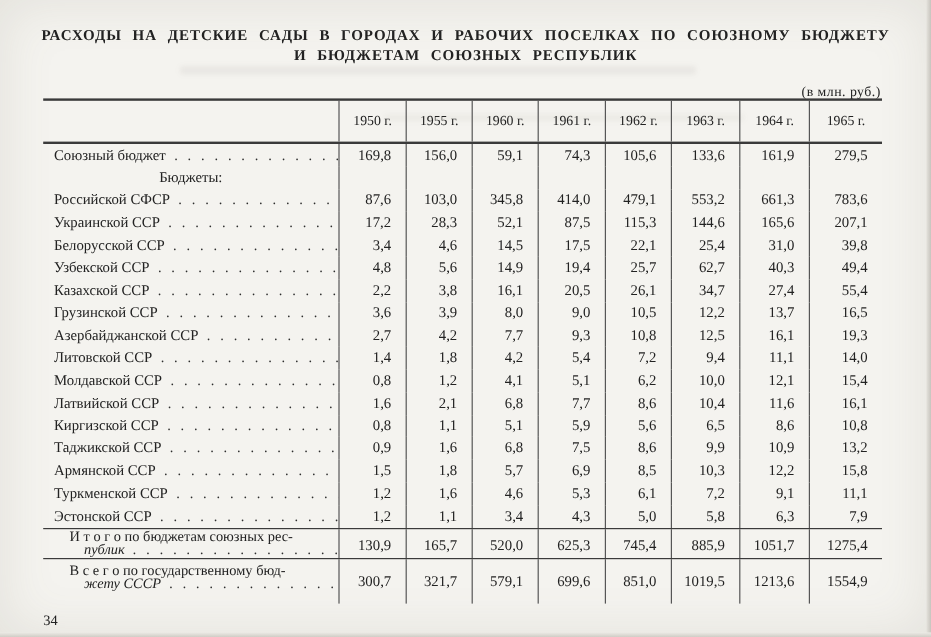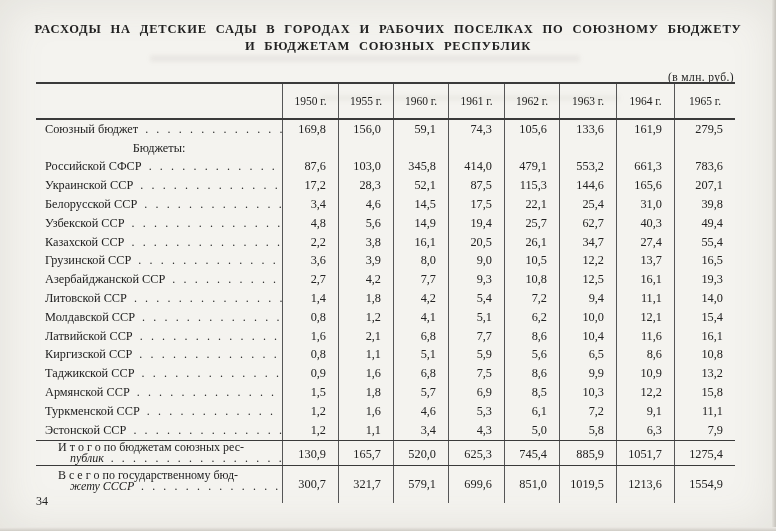--- a/index.html
+++ b/index.html
@@ -36,21 +36,21 @@
   .trow.total{border-top:1.6px solid #3a3a3a;height:24px;}
   .trow.total .lc{display:block;padding:1px 0 0 0;}
   .trow.total .l1{padding-left:22px;font-size:12px;line-height:11.5px;white-space:nowrap;}
   .trow.total .l2{display:flex;align-items:center;padding-left:34px;font-size:12px;line-height:11.5px;white-space:nowrap;font-style:italic;}
   .trow.total .l2 .dots{line-height:11.5px;}
   .trow.total .vc{align-items:flex-end;padding-bottom:3px;}
   .trow.total:last-child{height:37px;}
   .trow.total:last-child .lc{padding-top:4px;}
   .trow.total:last-child .vc{padding-bottom:11px;}
 
-  .pagenum{position:absolute;left:36px;bottom:22px;font-size:12px;}
+  .pagenum{position:absolute;left:36px;bottom:6px;font-size:12px;}
 </style>
 </head>
 <body>
 
 <div class="page">
   <div class="ghost g1"></div>
   <div class="ghost g2"></div>
 
   <div class="title">
     <div>РАСХОДЫ НА ДЕТСКИЕ САДЫ В ГОРОДАХ И РАБОЧИХ ПОСЕЛКАХ ПО СОЮЗНОМУ БЮДЖЕТУ</div>

